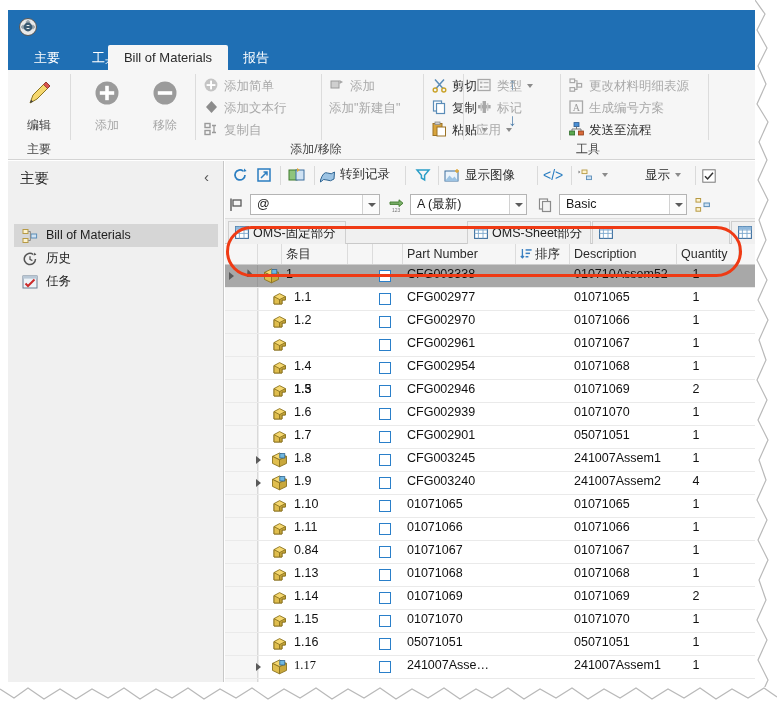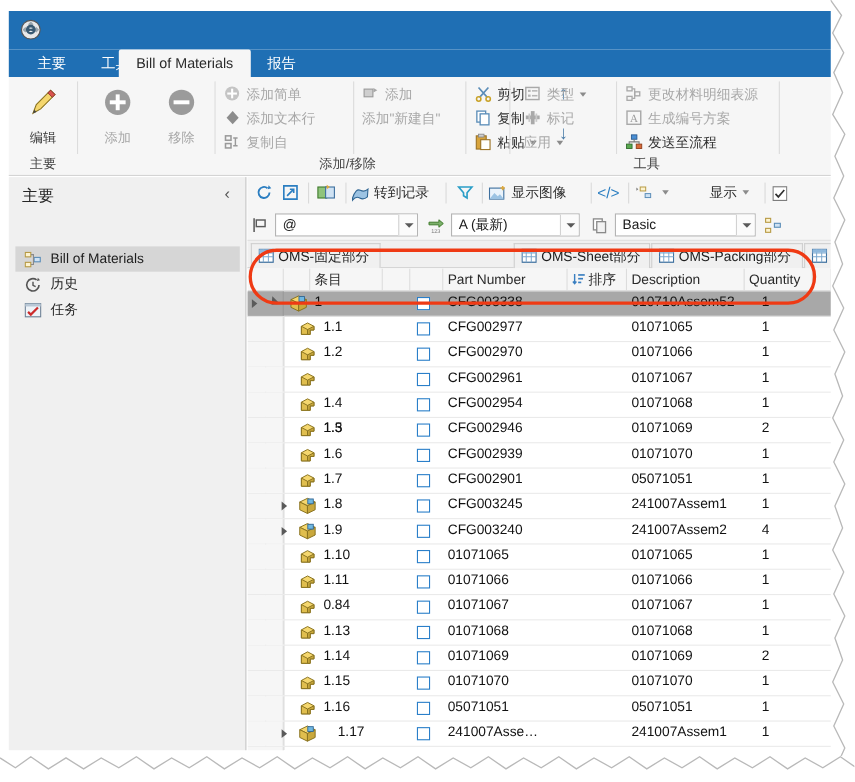--- a/index.html
+++ b/index.html
@@ -580,21 +580,21 @@
       </div>
       <div class="tb-sep" style="left:55px;"></div>
       <div class="tb-item" style="left:61px;width:24px;">
         <svg width="18" height="16" viewBox="0 0 18 16" style="margin:3px 0 0 2px;">
           <rect x="1" y="3" width="8" height="10" fill="#8fc47c" stroke="#3f7a2c" stroke-width="1"></rect>
           <rect x="8" y="3" width="8" height="10" fill="#cfe2f3" stroke="#3d6f9e" stroke-width="1"></rect>
           <path d="M9 1 l3 2 -3 2" fill="#e0a93c"></path>
         </svg>
       </div>
       <div class="tb-sep" style="left:89px;"></div>
-      <div class="tb-item" style="left:94px;width:84px;">
+      <div class="tb-item" style="left:94px;width:84px;font-family:Liberation Mono, monospace;">
         <svg width="17" height="16" viewBox="0 0 17 16" style="float:left;margin:4px 4px 0 0;">
           <path d="M1.5 12 q3 -9 7 -7 q4 2 7 -1 L15 11 q-3.5 3 -7 1 q-3.5 -2 -6.5 2 z" fill="#9cc3e3" stroke="#2f6593" stroke-width="1"></path>
         </svg>
         <span>转到记录</span>
       </div>
       <div class="tb-sep" style="left:180px;"></div>
       <div class="tb-item" style="left:186px;width:24px;">
         <svg width="16" height="16" viewBox="0 0 16 16" style="margin:3px 0 0 4px;">
           <path d="M2 3 H14 L9.6 8.3 V13 L6.4 11 V8.3 Z" fill="none" stroke="#2b9ec7" stroke-width="1.5"></path>
         </svg>
@@ -682,21 +682,20 @@
           <rect x="0.6" y="0.6" width="12.8" height="3.1" fill="#8fb8dc"></rect>
         </svg>
         <span class="slb">OMS-Sheet部分</span>
       </div>
       <div class="stab" style="left:367px;width:138px;">
         <svg class="sic" viewBox="0 0 14 13">
           <rect x="0.6" y="0.6" width="12.8" height="11.8" fill="#fff" stroke="#3d6f9e" stroke-width="1.1"></rect>
           <path d="M0.6 4 H13.4 M0.6 7.4 H13.4 M4.4 0.6 V12.4 M9 0.6 V12.4" stroke="#7ba7cd" stroke-width="0.9"></path>
           <rect x="0.6" y="0.6" width="12.8" height="3.1" fill="#8fb8dc"></rect>
         </svg>
-        <span class="slb">OMS-Packing部分</span>
       </div>
       <div class="stab" style="left:506px;width:26px;">
         <svg class="sic" viewBox="0 0 14 13">
           <rect x="0.6" y="0.6" width="12.8" height="11.8" fill="#fff" stroke="#3d6f9e" stroke-width="1.1"></rect>
           <path d="M0.6 4 H13.4 M0.6 7.4 H13.4 M4.4 0.6 V12.4 M9 0.6 V12.4" stroke="#7ba7cd" stroke-width="0.9"></path>
           <rect x="0.6" y="0.6" width="12.8" height="3.1" fill="#8fb8dc"></rect>
         </svg>
       </div>
     </div>
 
@@ -963,21 +962,21 @@
           </div>
           <div class="grow" style="top: 412px;">
             <div class="rail"></div>
             <div class="expander" style="left:31px;"></div>
             <span class="cubeic" style="left:46px;"><svg viewBox="0 0 17 16">
                 <path d="M8.5 1 L15.5 4.4 L8.5 7.8 L1.5 4.4 Z" fill="#f5d76e" stroke="#8a7320" stroke-width="0.9"></path>
                 <path d="M1.5 4.4 L8.5 7.8 L8.5 14.8 L1.5 11.4 Z" fill="#e0be4e" stroke="#8a7320" stroke-width="0.9"></path>
                 <path d="M8.5 7.8 L15.5 4.4 L15.5 11.4 L8.5 14.8 Z" fill="#c9a83c" stroke="#8a7320" stroke-width="0.9"></path>
                 <rect x="8.8" y="1.6" width="5" height="4.4" fill="#6fb7e0" stroke="#2f6593" stroke-width="0.8"></rect>
               </svg></span>
-            <span class="c-item" style="left:82px;">1.17</span>
+            <span class="c-item" style="left:69px;font-family:Liberation Serif, serif;">1.17</span>
             <span class="c-chk" style="left:154px;"></span>
             <span class="c-pn" style="left:182px;">241007Asse…</span>
             <span class="c-desc" style="left:349px;">241007Assem1</span>
             <span class="c-qty" style="left:456px;">1</span>
           </div>
           <div class="grow" style="top: 435px;">
             <div class="rail"></div>
             <span class="c-item" style="left:69px;">1.18</span>
             <span class="c-pn" style="left:182px;">241007Asse…</span>
             <span class="c-desc" style="left:349px;">241007Assem2</span>

